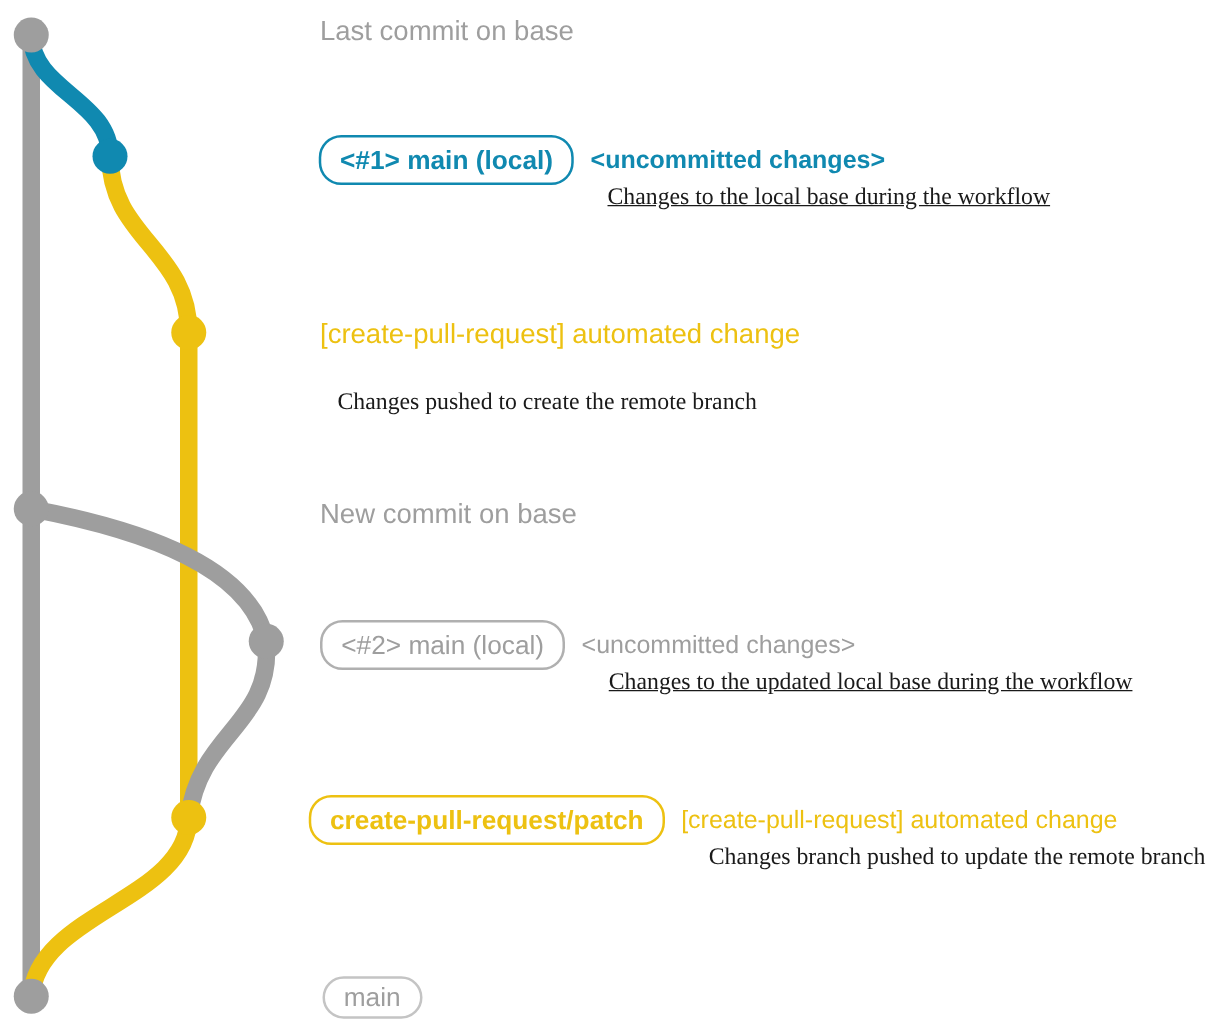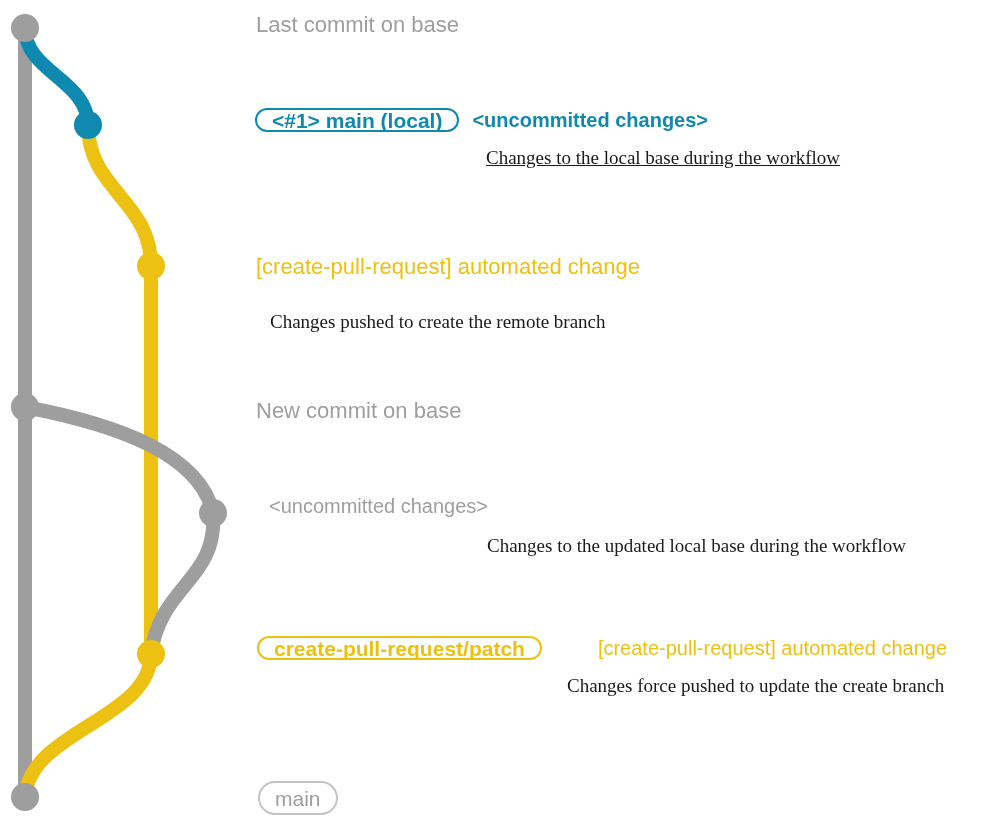--- a/index.html
+++ b/index.html
@@ -62,21 +62,21 @@
     white-space: nowrap;
     line-height: 1;
   }
 
   
   .pill {
     display: inline-flex;
     align-items: center;
     justify-content: center;
     box-sizing: border-box;
-    height: 24px;
+    height: 40px;
     padding: 0 15px;
     border-radius: 18px;
     border: 2px solid #9e9e9e;
     font-family: "Liberation Sans", sans-serif;
     font-size: 21px;
     font-weight: 700;
     color: #9e9e9e;
     background: #ffffff;
     white-space: nowrap;
     line-height: 1;
@@ -128,25 +128,26 @@
 <div class="row" style="left:256px; top:256px;">
   <span class="headline yellow">[create-pull-request] automated change</span>
 </div>
 <div class="desc" style="left:270px; top:292px;margin-top:20px;">Changes pushed to create the remote branch</div>
 
 <div class="row" style="left:256px; top:400px;">
   <span class="headline grey">New commit on base</span>
 </div>
 
 <div class="row" style="left:256px; top:496px;">
+  <span class="pill grey">&lt;#2&gt; main (local)</span>
   <span class="sub-title grey" style="margin-left:13px;">&lt;uncommitted changes&gt;</span>
 </div>
-<div class="desc" style="left:487px; top:536px;">Changes to the updated local base during the workflow</div>
+<div class="desc" style="left:487px; top:536px;text-decoration:underline;">Changes to the updated local base during the workflow</div>
 
-<div class="row" style="left:257px; top:636px;gap:43px;">
+<div class="row" style="left:247px; top:636px;">
   <span class="pill yellow">create-pull-request/patch</span>
   <span class="sub-title yellow" style="margin-left:13px;">[create-pull-request] automated change</span>
 </div>
-<div class="desc" style="left:567px; top:676px;">Changes force pushed to update the create branch</div>
+<div class="desc" style="left:567px; top:676px;">Changes branch pushed to update the remote branch</div>
 
 <div class="row" style="left:258px; top:781px;">
   <span class="pill plain">main</span>
 </div>
 
 </body></html>

